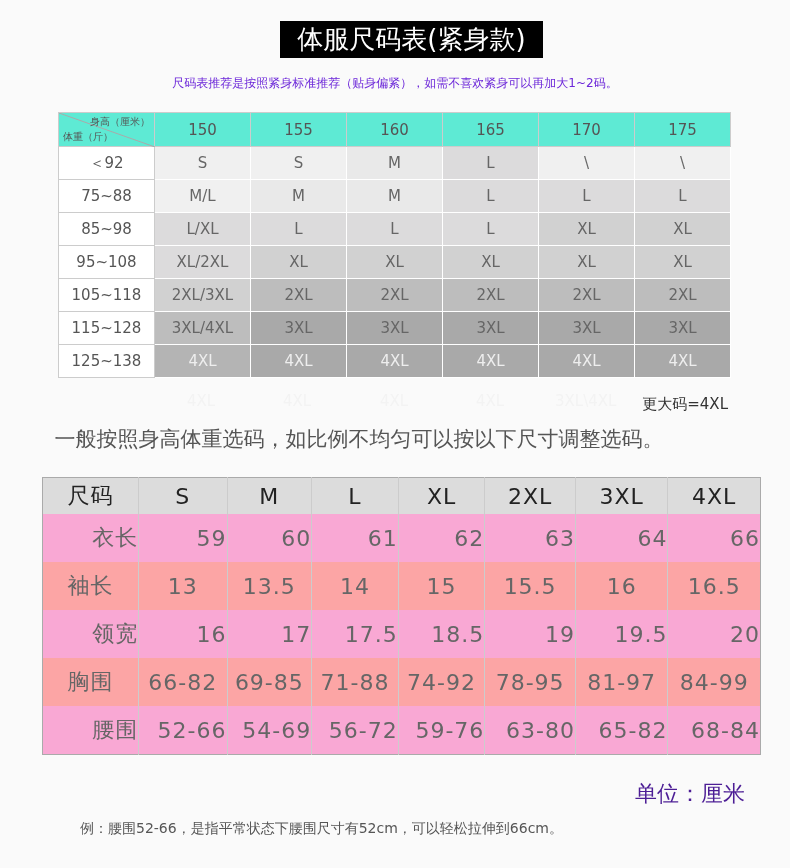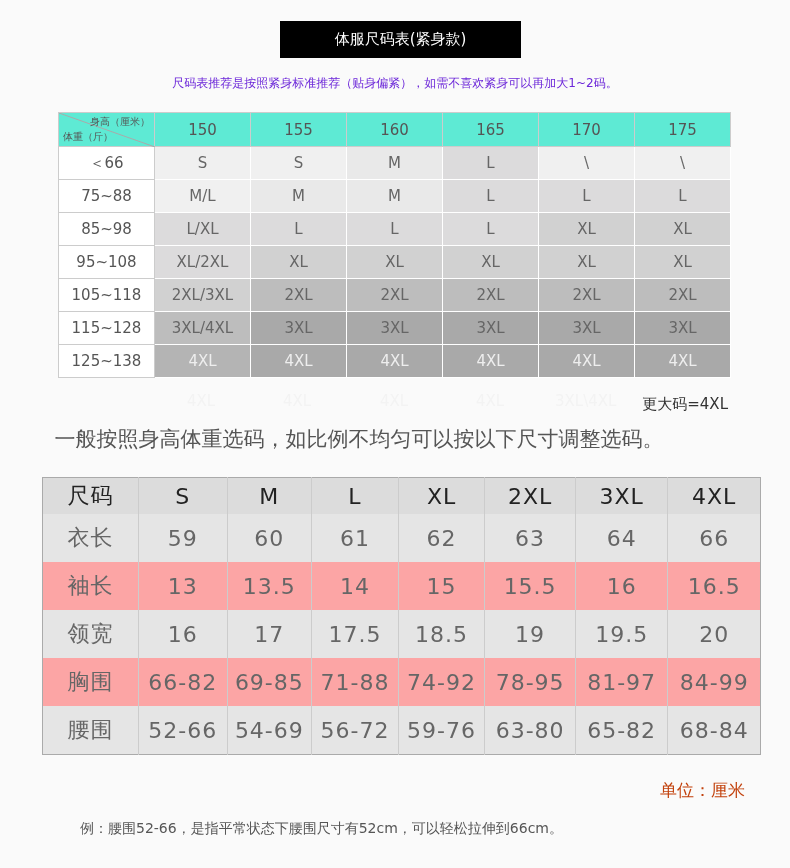--- a/index.html
+++ b/index.html
@@ -1,19 +1,19 @@
 <!DOCTYPE html>
 <html><head>
 <meta charset="utf-8">
 <style>
   html, body { margin:0; padding:0; }
   body { width:790px; height:868px; background:#fafafa; position:relative; overflow:hidden;
          font-family:"DejaVu Sans","Liberation Sans",sans-serif; }
-  .title-box { position:absolute; left:280px; top:21px; width:241px; height:37px; background:#000;
-               color:#fff; font-size:15px; line-height:37px; text-align:center; }
+  .title-box { position:absolute; left:280px; top:21px; width:263px; height:37px; background:#000;
+               color:#fff; font-size:26px; line-height:37px; text-align:center; }
   .subtitle { position:absolute; left:0; width:790px; top:75px; text-align:center; color:#6d28d9;
               font-size:12px; }
   table { border-collapse:collapse; position:absolute; }
   #t1 { left:58px; top:112px; }
   #t1 td { width:95px; height:32px; text-align:center; font-size:15px; color:#666;
            border:1px solid #fff; padding:0; }
   #t1 tr.hdr td { background:#5eead4; border:1px solid #ccc; height:33px; color:#555; }
   #t1 td.wt { background:#fff; border:1px solid #ccc; color:#555; }
   #t1 td.corner { position:relative; font-size:10px; color:#555; }
   .corner .tr { position:absolute; right:4px; top:2px; }
@@ -24,22 +24,22 @@
   .c6 { background:#b4b4b4; }
   .light { color:#eeeeee !important; }
   .ghost { position:absolute; top:392px; color:#f3f3f3; font-size:15px; }
   .more { position:absolute; right:62px; top:395px; font-size:15px; color:#333; }
   .guide { position:absolute; left:0; width:718px; top:425px; text-align:center; font-size:21px; color:#555; }
   #t2 { left:42px; top:477px; width:719px; border:1px solid #aaa; }
   #t2 td { text-align:center; font-size:22px; color:#666; border-left:1px solid #ccc; padding:0; height:48px; letter-spacing:1px; }
   #t2 td:first-child { border-left:none; }
   #t2 tr.h td { background:#dcdcdc; color:#222; height:36px; }
   #t2 tr.alt td { background:#fca5a5; }
-  #t2 tr.w td { background:#e5e5e5; }
-  .unit { position:absolute; right:45px; top:779px; font-size:17px; color:#c2410c; }
+  #t2 tr.w td { background:#f9a8d4;text-align:right; }
+  .unit { position:absolute; right:45px; top:779px; font-size:22px; color:#4c1d95; }
   .note { position:absolute; left:80px; top:820px; font-size:14px; color:#555; }
 </style>
 </head>
 <body>
 
 <div class="title-box">体服尺码表(紧身款)</div>
 <div class="subtitle">尺码表推荐是按照紧身标准推荐（贴身偏紧），如需不喜欢紧身可以再加大1~2码。</div>
 
 <table id="t1">
   <tbody>
@@ -52,21 +52,21 @@
       <span class="bl">体重（斤）</span>
     </td>
     <td>150</td>
     <td>155</td>
     <td>160</td>
     <td>165</td>
     <td>170</td>
     <td>175</td>
   </tr>
   <tr>
-    <td class="wt">＜66</td>
+    <td class="wt">＜92</td>
     <td class="c0">S</td>
     <td class="c0">S</td>
     <td class="c1">M</td>
     <td class="c2">L</td>
     <td class="c0">\</td>
     <td class="c0">\</td>
   </tr>
   <tr>
     <td class="wt">75~88</td>
     <td class="c0">M/L</td>

